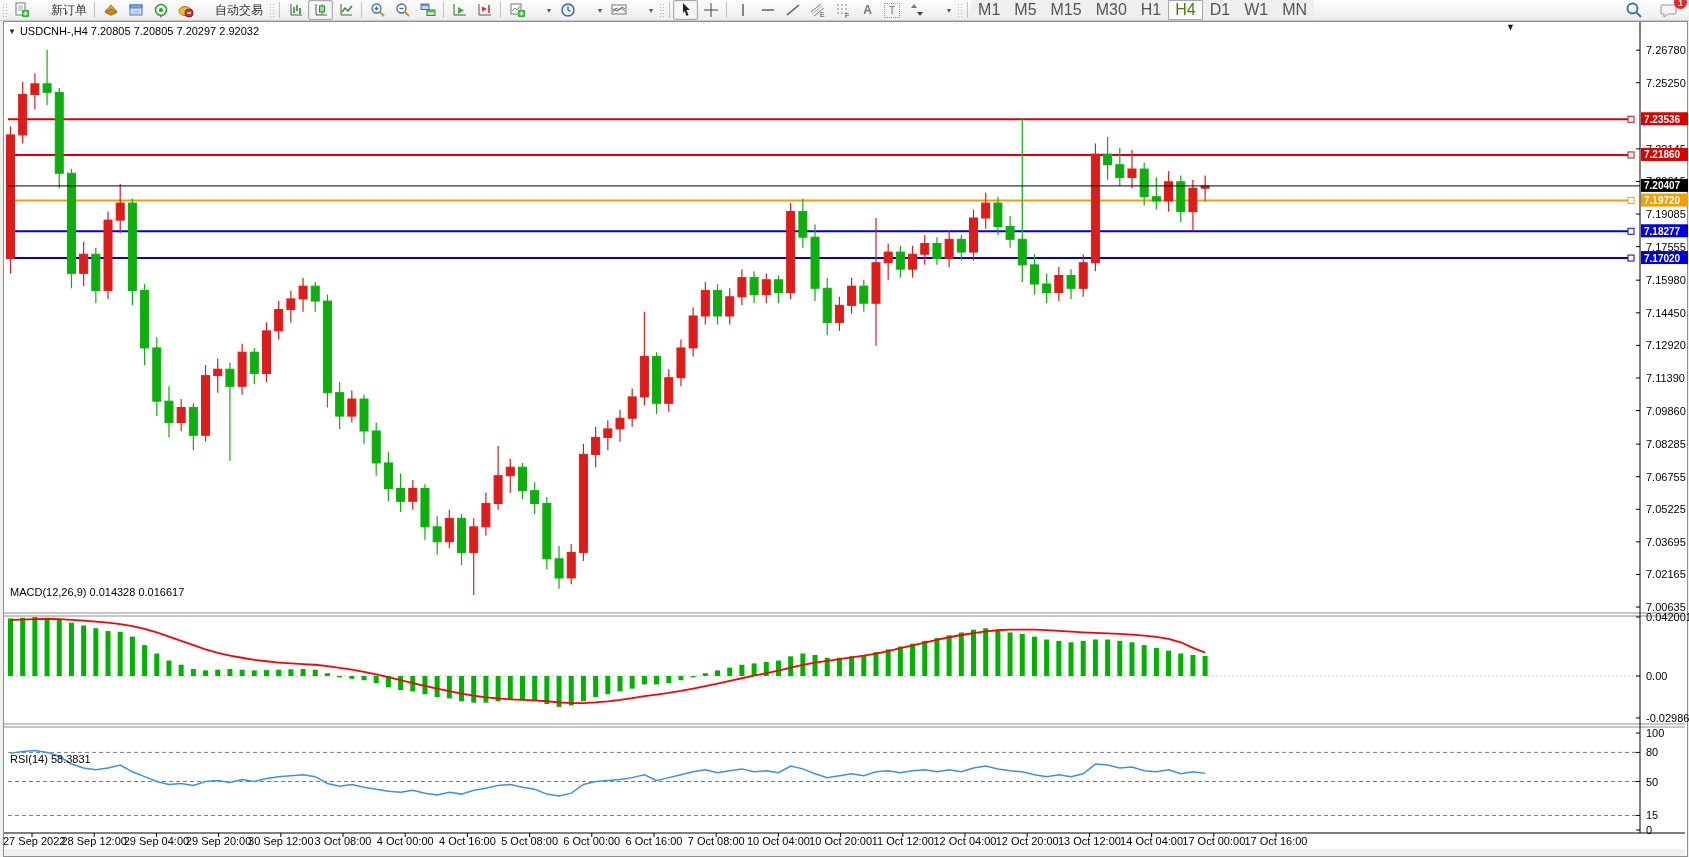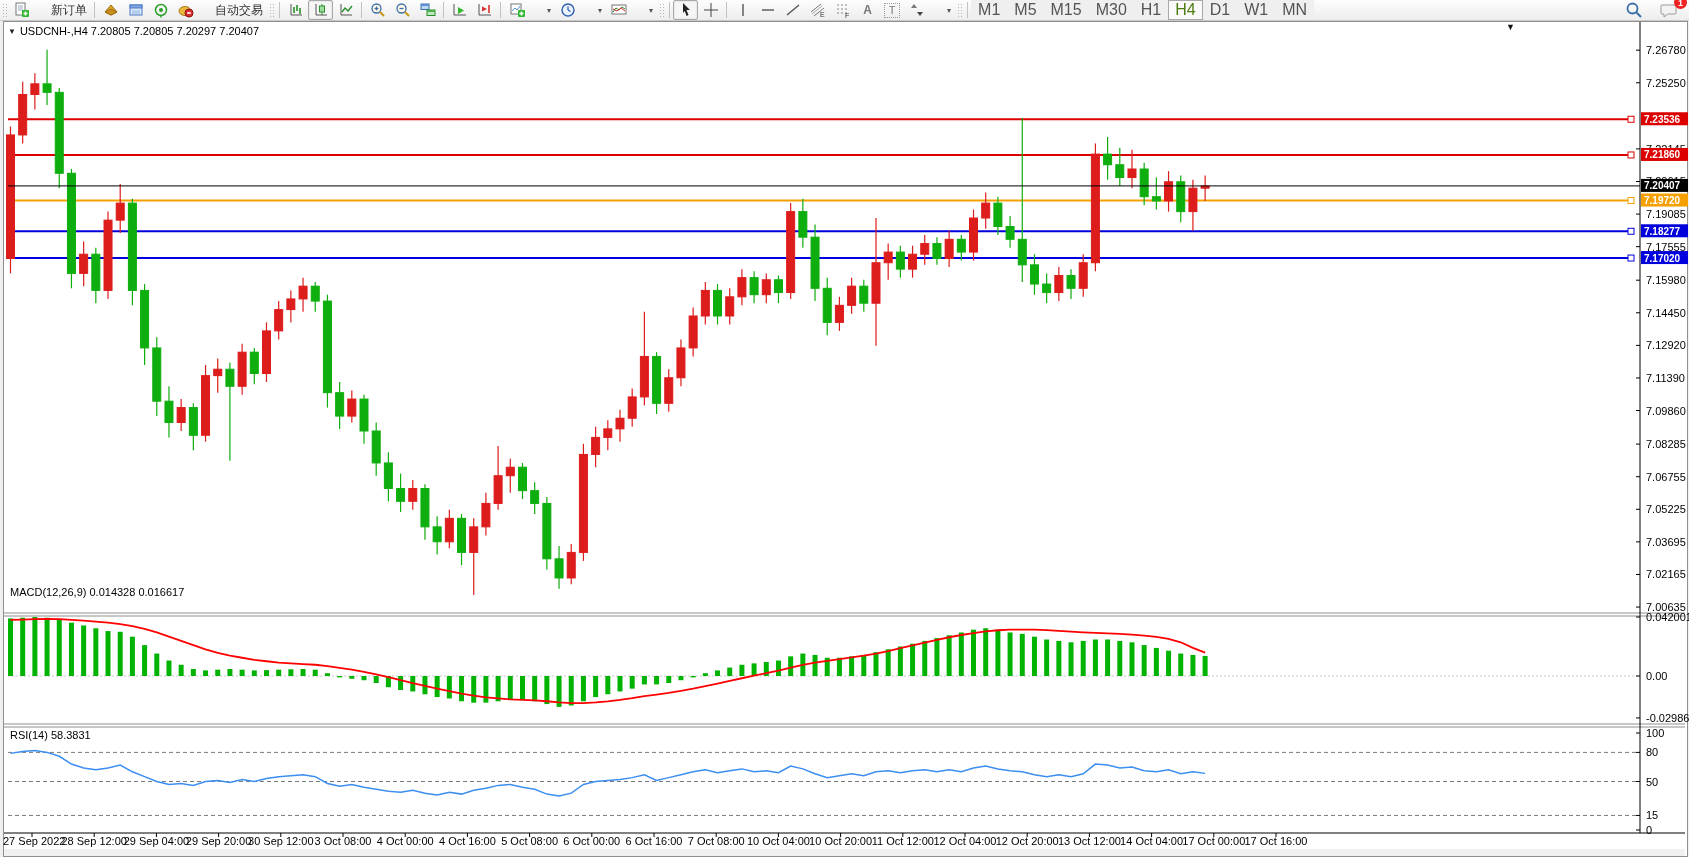--- a/index.html
+++ b/index.html
@@ -23,21 +23,21 @@
   #chat-badge{position:absolute;right:-7px;top:-5px;background:#e22;color:#fff;border-radius:50%;
               width:13px;height:13px;font-size:9px;display:flex;align-items:center;justify-content:center;font-weight:bold;}
   
   #chart-window{position:absolute;left:3px;top:21px;width:1683px;height:834px;
                 background:#fff;border:1px solid #8f8f8f;z-index:0;}
   #chart-svg{position:absolute;left:0;top:0;z-index:1;}
   .overlay{position:absolute;z-index:2;font-size:11px;color:#000;white-space:nowrap;}
   #chart-title{left:8px;top:25px;display:flex;align-items:center;gap:4px;}
   #one-click-arrow{font-size:8px;color:#222;cursor:pointer;}
   #macd-label{left:10px;top:586px;}
-  #rsi-label{left:10px;top:729px;}
+  #rsi-label{left:10px;top:753px;}
   #shift-marker{left:1506px;top:22px;font-size:9px;color:#111;z-index:2;position:absolute;}
   #bottom-strip{position:absolute;left:4px;top:849px;width:1681px;height:7px;background:#f0f0f0;z-index:2;}
   .ax-text{font-size:11px;fill:#000;font-family:"Liberation Sans",sans-serif;}
   .tag-text{font-size:10px;font-weight:bold;fill:#fff;font-family:"Liberation Sans",sans-serif;}
 </style>
 </head>
 <body>
 
 <div id="toolbar">
   <span class="grip"></span>
@@ -751,18 +751,18 @@
     <line x1="1151.6000000000001" x2="1151.6000000000001" y1="833" y2="837" stroke="#000"></line>
     <text x="1151.6000000000001" y="845" class="ax-text" text-anchor="middle">14 Oct 04:00</text>
     <line x1="1213.8" x2="1213.8" y1="833" y2="837" stroke="#000"></line>
     <text x="1213.8" y="845" class="ax-text" text-anchor="middle">17 Oct 00:00</text>
     <line x1="1276" x2="1276" y1="833" y2="837" stroke="#000"></line>
     <text x="1276" y="845" class="ax-text" text-anchor="middle">17 Oct 16:00</text>
   </svg>
 
 <div class="overlay" id="chart-title">
   <span id="one-click-arrow">▼</span>
-  <span>USDCNH-,H4  7.20805 7.20805 7.20297 7.20407</span>
+  <span>USDCNH-,H4  7.20805 7.20805 7.20297 2.92032</span>
 </div>
 <div class="overlay" id="macd-label">MACD(12,26,9) 0.014328 0.016617</div>
 <div class="overlay" id="rsi-label">RSI(14) 58.3831</div>
 <span id="shift-marker">▼</span>
 <div id="bottom-strip"></div>
 
 </body></html>

